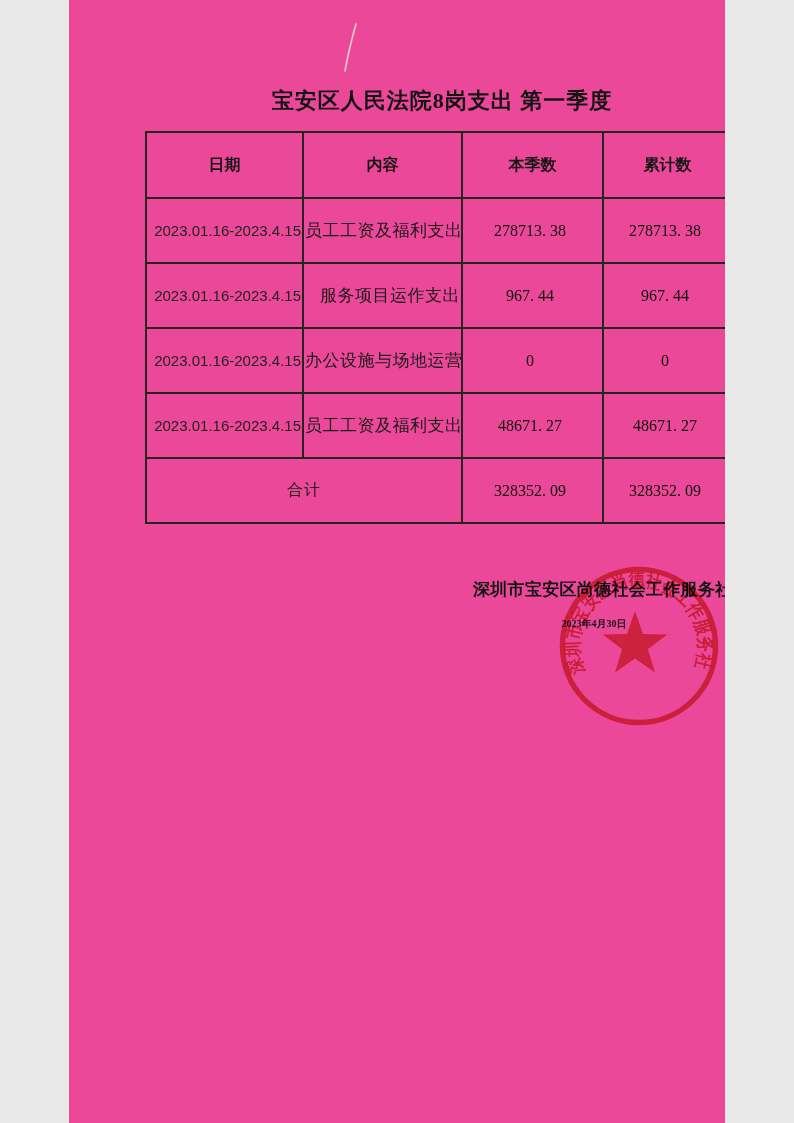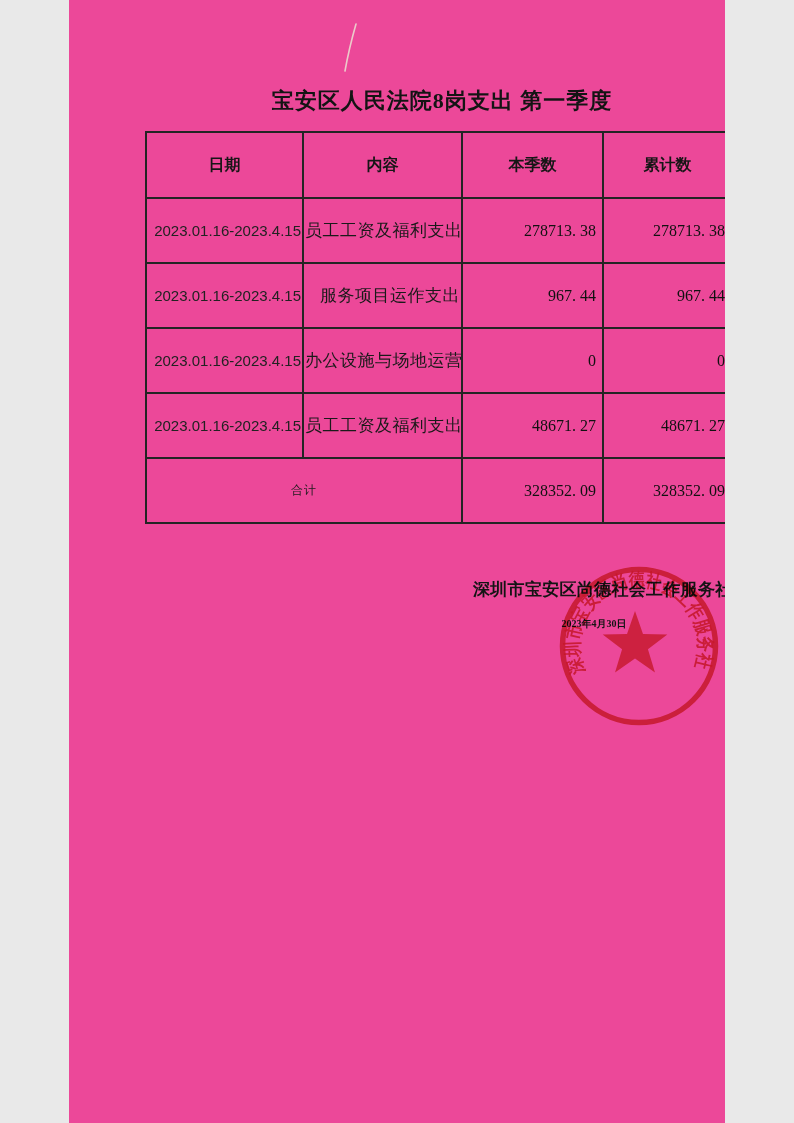--- a/index.html
+++ b/index.html
@@ -56,28 +56,28 @@
     color:#222;
   }
   .cell-content{
     text-align:right;
     font-size:17px;
     color:#1a1a1a;
     letter-spacing:0.5px;
     font-family:Liberation Serif, serif;
   }
   .cell-num{
-    text-align:right;
+    text-align:center;
     padding-right:6px;
     font-size:16px;
     color:#111;
   }
   .cell-total-label{
     text-align:center;
-    font-size:12px;
+    font-size:16px;
     font-weight:normal;
     letter-spacing:1px;
   }
 
   .footer-org{
     position:absolute;
     left:404px;top:578px;
     width:252px;
     text-align:center;
     font-size:17px;

